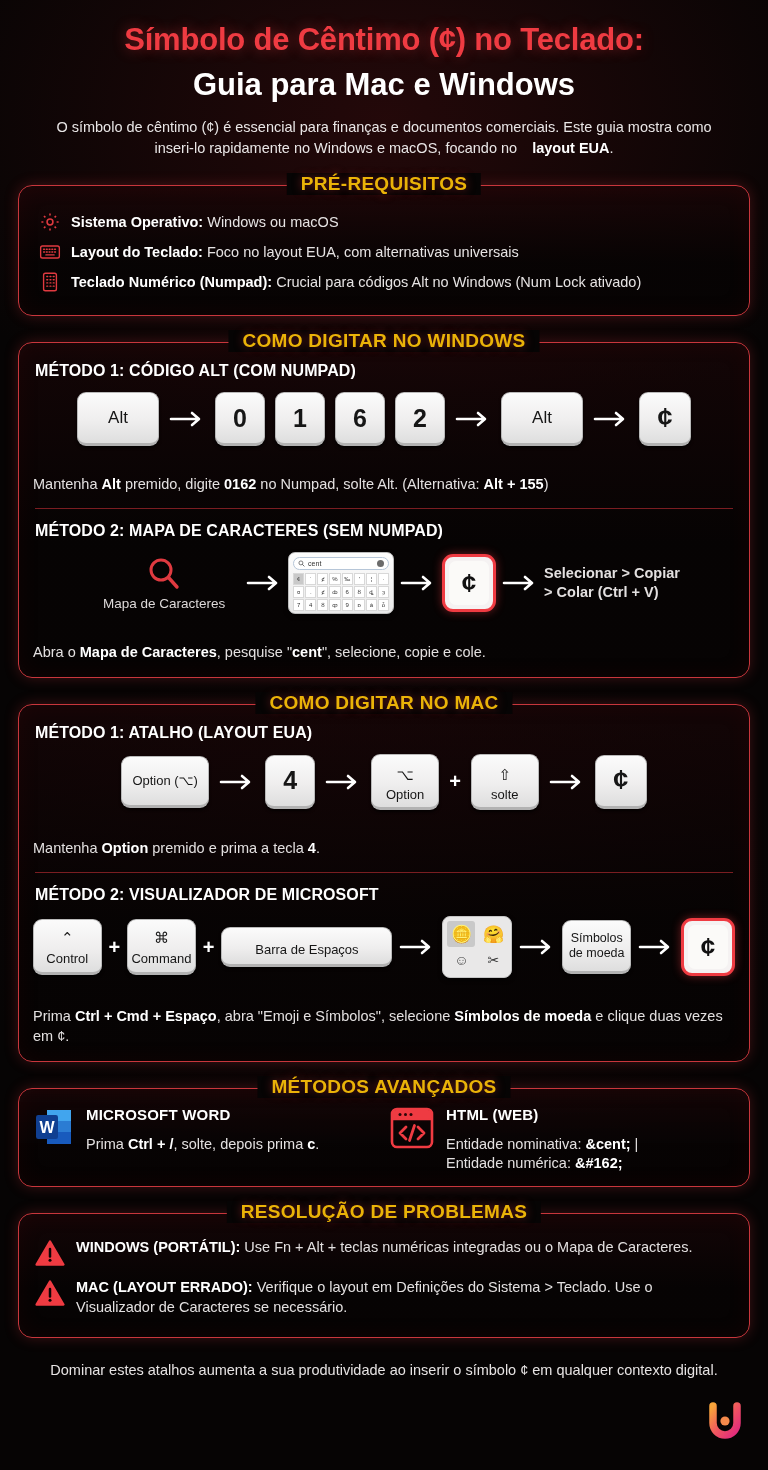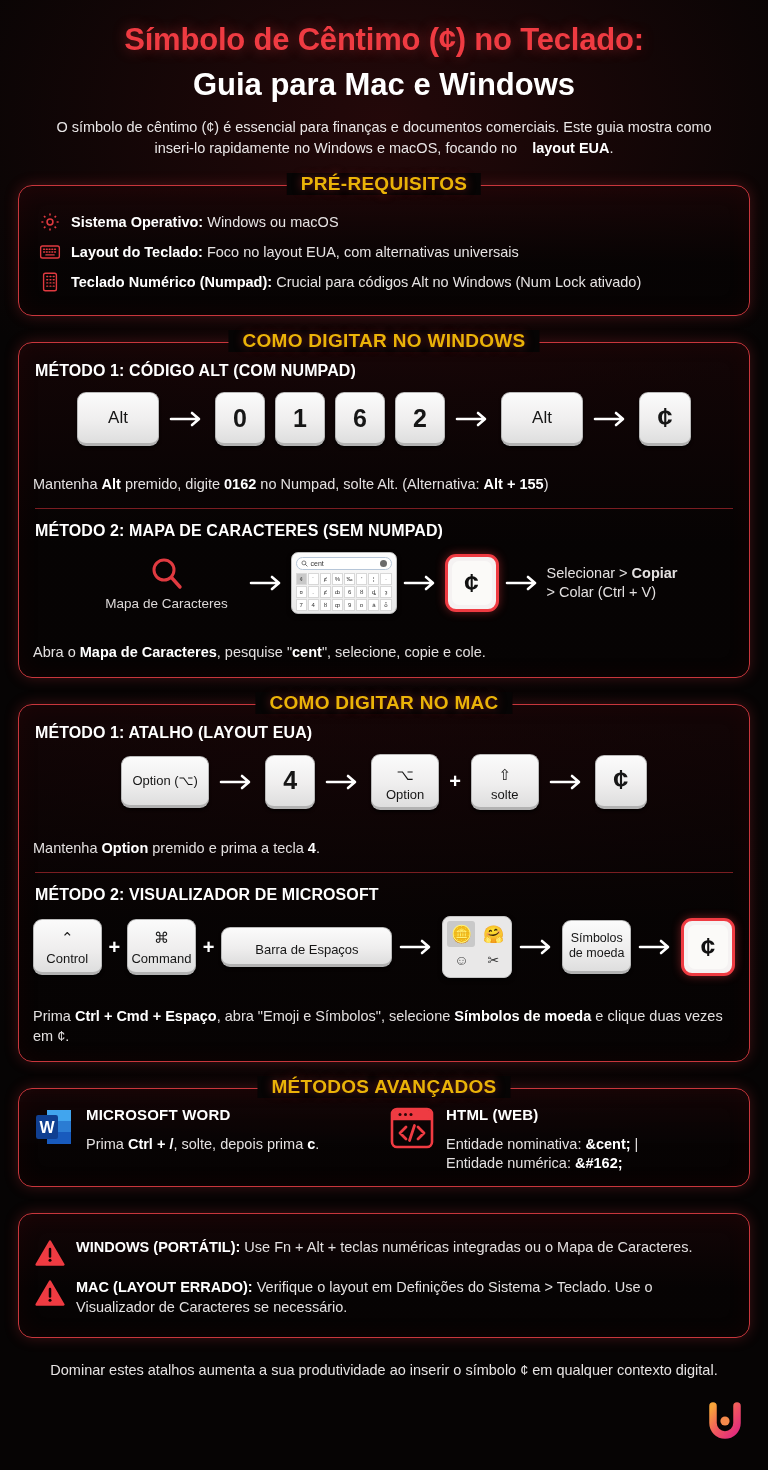--- a/index.html
+++ b/index.html
@@ -305,21 +305,21 @@
       </div>
       <svg class="arrow" viewBox="0 0 36 20">
           <path d="M2 10h27M23 4l7 6-7 6" stroke="#ffffff" stroke-width="2.6" fill="none" stroke-linecap="round" stroke-linejoin="round"></path>
         </svg>
       <div class="key-highlight">
         <div class="inner">¢</div>
       </div>
       <svg class="arrow" viewBox="0 0 36 20">
           <path d="M2 10h27M23 4l7 6-7 6" stroke="#ffffff" stroke-width="2.6" fill="none" stroke-linecap="round" stroke-linejoin="round"></path>
         </svg>
-      <div style="color:#e3e0e0;font-size:14.5px;line-height:1.35;">
+      <div style="color:#e3e0e0;font-size:14.5px;line-height:1.35;font-weight:bold;">
         <span>Selecionar &gt; </span><b>Copiar</b><br><span>&gt; Colar (Ctrl + V)</span>
       </div>
     </div>
     <div class="note"><span>Abra o </span><b>Mapa de Caracteres</b><span>, pesquise "</span><b>cent</b><span>", selecione, copie e cole.</span></div>
   </div>
 
   <div class="section">
     <div class="section-title">COMO DIGITAR NO MAC</div>
 
     <div class="method-head">MÉTODO 1: ATALHO (LAYOUT EUA)</div>
@@ -423,20 +423,21 @@
         <div>
           <div class="adv-title">HTML (WEB)</div>
           <div class="adv-body"><span>Entidade nominativa: </span><b>&amp;cent;</b><span> |</span></div>
           <div class="adv-body" style="margin-top:0;"><span>Entidade numérica: </span><b>&amp;#162;</b></div>
         </div>
       </div>
     </div>
   </div>
 
   <div class="section" style="padding-bottom:10px;">
+    <div class="section-title">RESOLUÇÃO DE PROBLEMAS</div>
 
     <div class="ts-row">
       <svg width="30" height="28" viewBox="0 0 30 28" style="flex:0 0 auto;margin-top:2px;">
         <path d="M15 2.5L28.4 25.5H1.6z" fill="#ef3b42" stroke="#ef3b42" stroke-width="2.4" stroke-linejoin="round"></path>
         <path d="M15 10v7.4" stroke="#0b0505" stroke-width="2.5" stroke-linecap="round"></path>
         <circle cx="15" cy="21.2" r="1.5" fill="#0b0505"></circle>
       </svg>
       <div class="ts-text"><b>WINDOWS (PORTÁTIL):</b><span> Use Fn + Alt + teclas numéricas integradas ou o Mapa de Caracteres.</span></div>
     </div>
 

